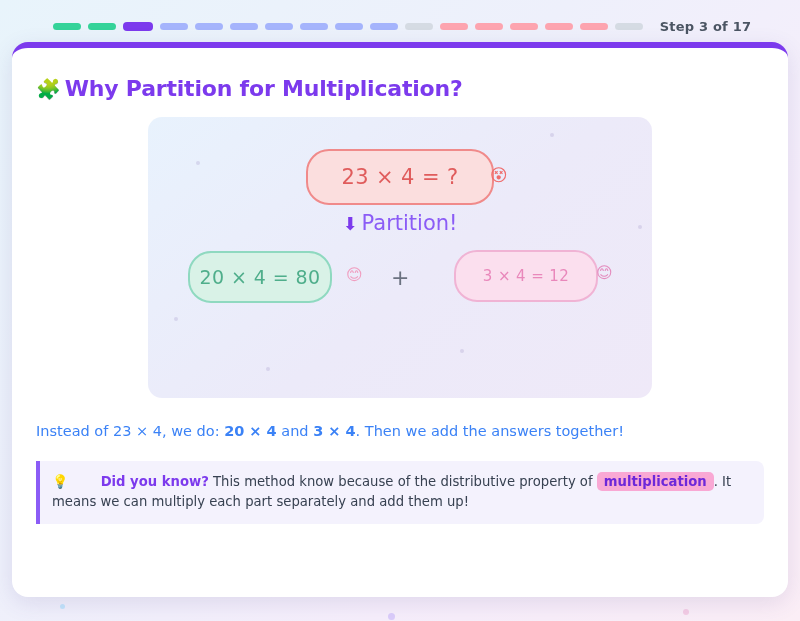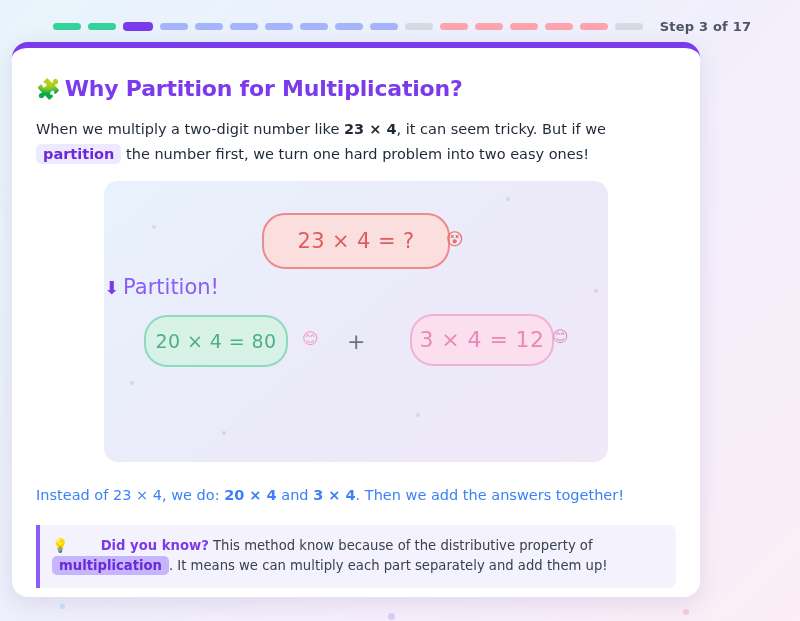--- a/index.html
+++ b/index.html
@@ -46,21 +46,21 @@
     margin-left: 10px;
     font-size: 13px;
     font-weight: bold;
     color: #4b5563;
     letter-spacing: 0.2px;
   }
   .card {
     position: absolute;
     left: 12px;
     top: 42px;
-    width: 688px;
+    width: 776px;
     height: 555px;
     background: #ffffff;
     border-radius: 16px;
     border-top: 6px solid #7c3aed;
     box-shadow: 0 6px 22px rgba(80, 60, 140, 0.13);
     box-sizing: border-box;
     overflow: hidden;
   }
   .card-inner {
     padding: 20px 24px 0 24px;
@@ -131,20 +131,21 @@
     left: 342px;
     top: 48px;
     font-size: 17px;
     color: #ef6b6b;
   }
   .partition-line {
     position: absolute;
     left: 0;
     top: 94px;
     width: 100%;
+    text-align: center;
     font-size: 21px;
     color: #8b5cf6;
   }
   .partition-line .arrow {
     color: #7c3aed;
     font-size: 18px;
     margin-right: 4px;
   }
   .box-left {
     left: 40px;
@@ -171,21 +172,21 @@
     color: #6b7280;
   }
   .box-right {
     left: 306px;
     top: 133px;
     width: 140px;
     height: 48px;
     border: 2px solid #f0b3d4;
     background: #fbdfee;
     color: #e988bb;
-    font-size: 22px;
+    font-size: 15px;
   }
   .face-right {
     position: absolute;
     left: 448px;
     top: 146px;
     font-size: 16px;
     color: #e48cbe;
   }
   .outro {
     font-size: 14.5px;
@@ -199,21 +200,21 @@
     background: #f4f2fd;
     border-radius: 0 8px 8px 0;
     padding: 11px 14px 12px 12px;
     font-size: 13.2px;
     color: #374151;
     line-height: 1.5;
     max-width: 714px;
   }
   .note b.head { color: #7c3aed; font-weight: bold; margin-left: 28px; }
   .note .chip2 {
-    background: #c4b5fd;
+    background: #f9a8d4;
     color: #6d28d9;
     font-weight: bold;
     border-radius: 5px;
     padding: 2px 7px;
     text-align: center;
   }
 </style>
 </head>
 <body>
 
@@ -242,23 +243,20 @@
   <div class="step-label">Step 3 of 17</div>
 </div>
 
 <div class="card">
   <div class="card-inner">
 
     <h1 class="title">
       <span class="emoji">🧩</span><span>Why Partition for Multiplication?</span>
     </h1>
 
-    <p class="intro">
-      <span>When we multiply a two-digit number like </span><b>23 × 4</b><span>, it can seem tricky. But if we </span><span class="chip">partition</span><span> the number first, we turn one hard problem into two easy ones!</span>
-    </p>
 
     <div class="viz">
       <div class="spark" style="left:48px; top:44px;"></div>
       <div class="spark" style="left:402px; top:16px;"></div>
       <div class="spark" style="left:490px; top:108px;"></div>
       <div class="spark" style="left:26px; top:200px;"></div>
       <div class="spark" style="left:118px; top:250px;"></div>
       <div class="spark" style="left:312px; top:232px;"></div>
       <div class="spark" style="left:80px; top:166px;"></div>
 

